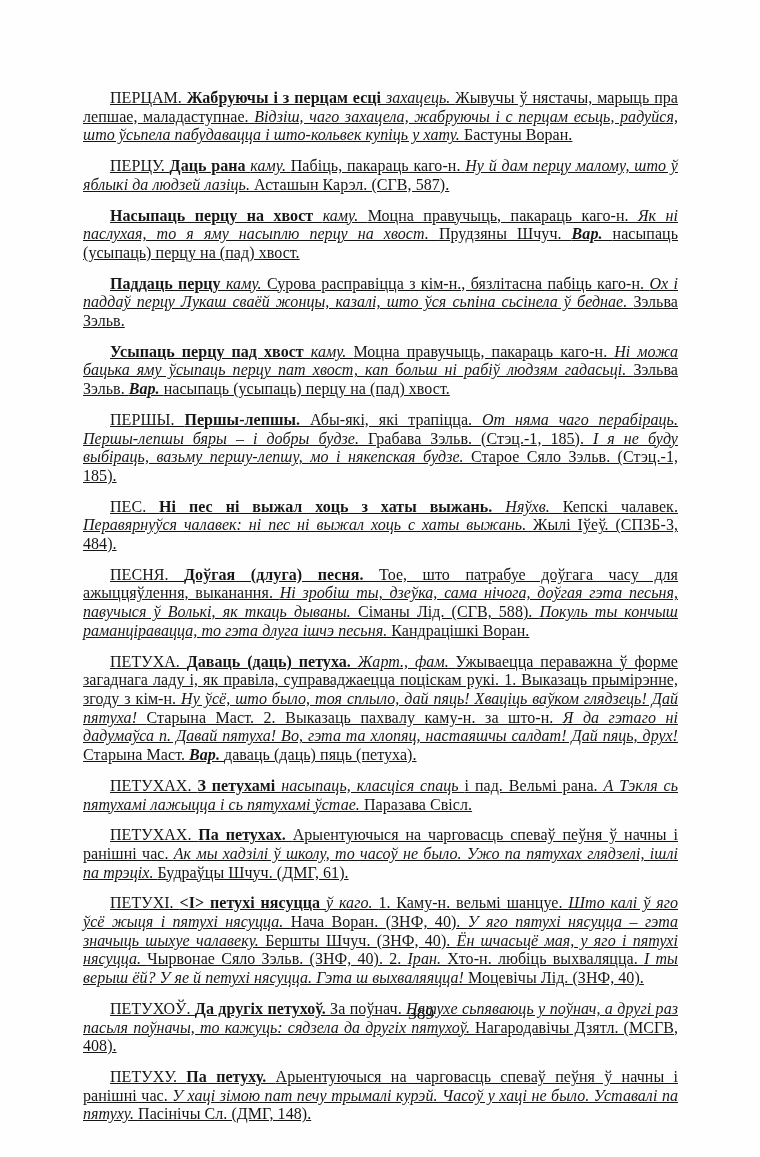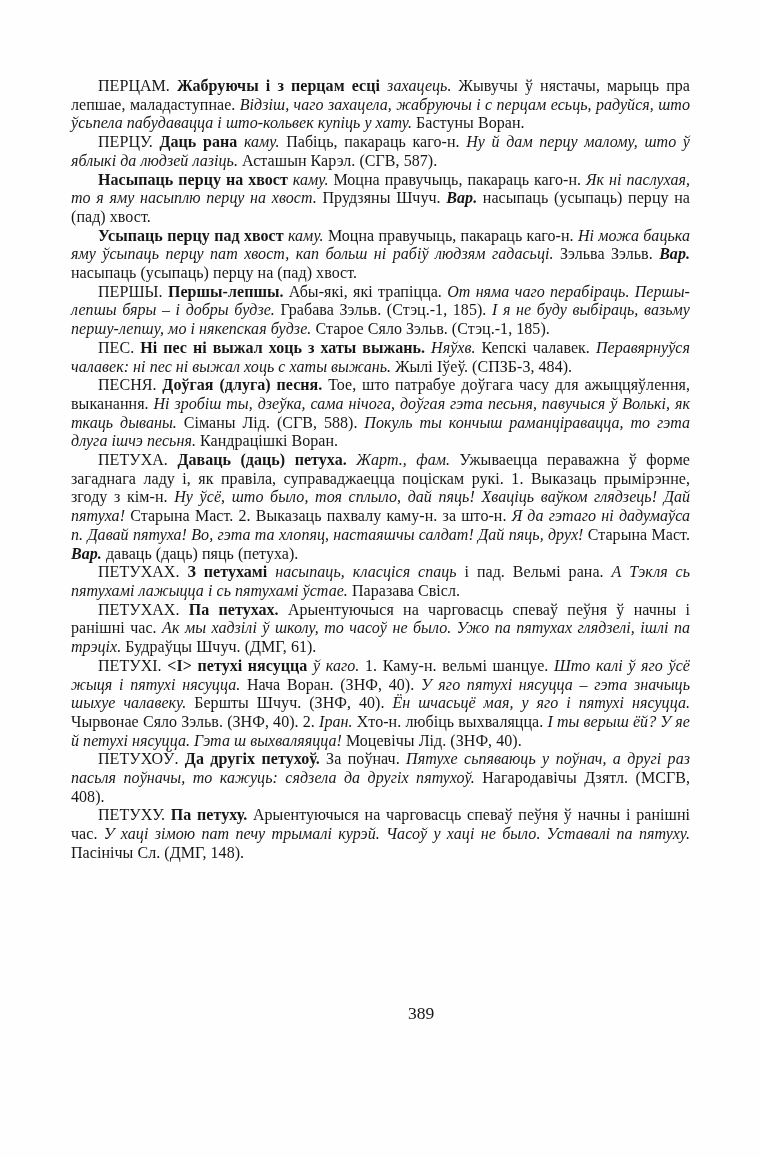--- a/index.html
+++ b/index.html
@@ -16,23 +16,24 @@
     position: absolute;
     left: 71px;
     top: 77px;
     width: 619px;
     text-align: justify;
     font-size: 16px;
     line-height: 18.7px;
     letter-spacing: 0.05px;
   }
   p.entry {
-    margin: 0;
+    margin: 12px;
     padding: 0;
     text-indent: 27px;
+    text-decoration: underline;
   }
   .seg-r { font-weight: normal; font-style: normal; }
   .seg-b { font-weight: bold;   font-style: normal; }
   .seg-i { font-weight: normal; font-style: italic; }
   .seg-bi{ font-weight: bold;   font-style: italic; }
   .page-number {
     position: absolute;
     top: 1003px;
     left: 0;
     width: 100%;
@@ -43,20 +44,21 @@
   }
 </style>
 </head>
 <body>
 
 <div class="page">
   <main class="textblock">
       <p class="entry"><span class="seg-r">ПЕРЦАМ. </span><span class="seg-b">Жабруючы і з перцам есці </span><span class="seg-i">захацець. </span><span class="seg-r">Жывучы ў нястачы, марыць пра лепшае, маладаступнае. </span><span class="seg-i">Відзіш, чаго захацела, жабруючы і с перцам есьць, радуйся, што ўсьпела пабудавацца і што-кольвек купіць у хату. </span><span class="seg-r">Бастуны Воран.</span></p>
       <p class="entry"><span class="seg-r">ПЕРЦУ. </span><span class="seg-b">Даць рана </span><span class="seg-i">каму. </span><span class="seg-r">Пабіць, пакараць каго-н. </span><span class="seg-i">Ну й дам перцу малому, што ў яблыкі да людзей лазіць. </span><span class="seg-r">Асташын Карэл. (СГВ, 587).</span></p>
       <p class="entry"><span class="seg-b">Насыпаць перцу на хвост </span><span class="seg-i">каму. </span><span class="seg-r">Моцна правучыць, пакараць каго-н. </span><span class="seg-i">Як ні паслухая, то я яму насыплю перцу на хвост. </span><span class="seg-r">Прудзяны Шчуч. </span><span class="seg-bi">Вар. </span><span class="seg-r">насыпаць (усыпаць) перцу на (пад) хвост.</span></p>
+      <p class="entry"><span class="seg-b">Паддаць перцу </span><span class="seg-i">каму. </span><span class="seg-r">Сурова расправіцца з кім-н., бязлітасна пабіць каго-н. </span><span class="seg-i">Ох і паддаў перцу Лукаш сваёй жонцы, казалі, што ўся сьпіна сьсінела ў беднае. </span><span class="seg-r">Зэльва Зэльв.</span></p>
       <p class="entry"><span class="seg-b">Усыпаць перцу пад хвост </span><span class="seg-i">каму. </span><span class="seg-r">Моцна правучыць, пакараць каго-н. </span><span class="seg-i">Ні можа бацька яму ўсыпаць перцу пат хвост, кап больш ні рабіў людзям гадасьці. </span><span class="seg-r">Зэльва Зэльв. </span><span class="seg-bi">Вар. </span><span class="seg-r">насыпаць (усыпаць) перцу на (пад) хвост.</span></p>
       <p class="entry"><span class="seg-r">ПЕРШЫ. </span><span class="seg-b">Першы-лепшы. </span><span class="seg-r">Абы-які, які трапіцца. </span><span class="seg-i">От няма чаго перабіраць. Першы-лепшы бяры – і добры будзе. </span><span class="seg-r">Грабава Зэльв. (Стэц.-1, 185). </span><span class="seg-i">І я не буду выбіраць, вазьму першу-лепшу, мо і някепская будзе. </span><span class="seg-r">Старое Сяло Зэльв. (Стэц.-1, 185).</span></p>
       <p class="entry"><span class="seg-r">ПЕС. </span><span class="seg-b">Ні пес ні выжал хоць з хаты выжань. </span><span class="seg-i">Няўхв. </span><span class="seg-r">Кепскі чалавек. </span><span class="seg-i">Перавярнуўся чалавек: ні пес ні выжал хоць с хаты выжань. </span><span class="seg-r">Жылі Іўеў. (СПЗБ-3, 484).</span></p>
       <p class="entry"><span class="seg-r">ПЕСНЯ. </span><span class="seg-b">Доўгая (длуга) песня. </span><span class="seg-r">Тое, што патрабуе доўгага часу для ажыццяўлення, выканання. </span><span class="seg-i">Ні зробіш ты, дзеўка, сама нічога, доўгая гэта песьня, павучыся ў Волькі, як ткаць дываны. </span><span class="seg-r">Сіманы Лід. (СГВ, 588). </span><span class="seg-i">Покуль ты кончыш раманціравацца, то гэта длуга ішчэ песьня. </span><span class="seg-r">Кандрацішкі Воран.</span></p>
       <p class="entry"><span class="seg-r">ПЕТУХА. </span><span class="seg-b">Даваць (даць) петуха. </span><span class="seg-i">Жарт., фам. </span><span class="seg-r">Ужываецца пераважна ў форме загаднага ладу і, як правіла, суправаджаецца поціскам рукі. 1. Выказаць прымірэнне, згоду з кім-н. </span><span class="seg-i">Ну ўсё, што было, тоя сплыло, дай пяць! Хваціць ваўком глядзець! Дай пятуха! </span><span class="seg-r">Старына Маст. 2. Выказаць пахвалу каму-н. за што-н. </span><span class="seg-i">Я да гэтаго ні дадумаўса п. Давай пятуха! Во, гэта та хлопяц, настаяшчы салдат! Дай пяць, друх! </span><span class="seg-r">Старына Маст. </span><span class="seg-bi">Вар. </span><span class="seg-r">даваць (даць) пяць (петуха).</span></p>
       <p class="entry"><span class="seg-r">ПЕТУХАХ. </span><span class="seg-b">З петухамі </span><span class="seg-i">насыпаць, класціся спаць </span><span class="seg-r">і пад. Вельмі рана. </span><span class="seg-i">А Тэкля сь пятухамі лажыцца і сь пятухамі ўстае. </span><span class="seg-r">Паразава Свісл.</span></p>
       <p class="entry"><span class="seg-r">ПЕТУХАХ. </span><span class="seg-b">Па петухах. </span><span class="seg-r">Арыентуючыся на чарговасць спеваў пеўня ў начны і ранішні час. </span><span class="seg-i">Ак мы хадзілі ў школу, то часоў не было. Ужо па пятухах глядзелі, ішлі па трэціх. </span><span class="seg-r">Будраўцы Шчуч. (ДМГ, 61).</span></p>
       <p class="entry"><span class="seg-r">ПЕТУХІ. </span><span class="seg-b">&lt;І&gt; петухі нясуцца </span><span class="seg-i">ў каго. </span><span class="seg-r">1. Каму-н. вельмі шанцуе. </span><span class="seg-i">Што калі ў яго ўсё жыця і пятухі нясуцца. </span><span class="seg-r">Нача Воран. (ЗНФ, 40). </span><span class="seg-i">У яго пятухі нясуцца – гэта значыць шыхуе чалавеку. </span><span class="seg-r">Бершты Шчуч. (ЗНФ, 40). </span><span class="seg-i">Ён шчасьцё мая, у яго і пятухі нясуцца. </span><span class="seg-r">Чырвонае Сяло Зэльв. (ЗНФ, 40). 2. </span><span class="seg-i">Іран. </span><span class="seg-r">Хто-н. любіць выхваляцца. </span><span class="seg-i">І ты верыш ёй? У яе й петухі нясуцца. Гэта ш выхваляяцца! </span><span class="seg-r">Моцевічы Лід. (ЗНФ, 40).</span></p>
       <p class="entry"><span class="seg-r">ПЕТУХОЎ. </span><span class="seg-b">Да другіх петухоў. </span><span class="seg-r">За поўнач. </span><span class="seg-i">Пятухе сьпяваюць у поўнач, а другі раз пасьля поўначы, то кажуць: сядзела да другіх пятухоў. </span><span class="seg-r">Нагародавічы Дзятл. (МСГВ, 408).</span></p>
       <p class="entry"><span class="seg-r">ПЕТУХУ. </span><span class="seg-b">Па петуху. </span><span class="seg-r">Арыентуючыся на чарговасць спеваў пеўня ў начны і ранішні час. </span><span class="seg-i">У хаці зімою пат печу трымалі курэй. Часоў у хаці не было. Уставалі па пятуху. </span><span class="seg-r">Пасінічы Сл. (ДМГ, 148).</span></p>

